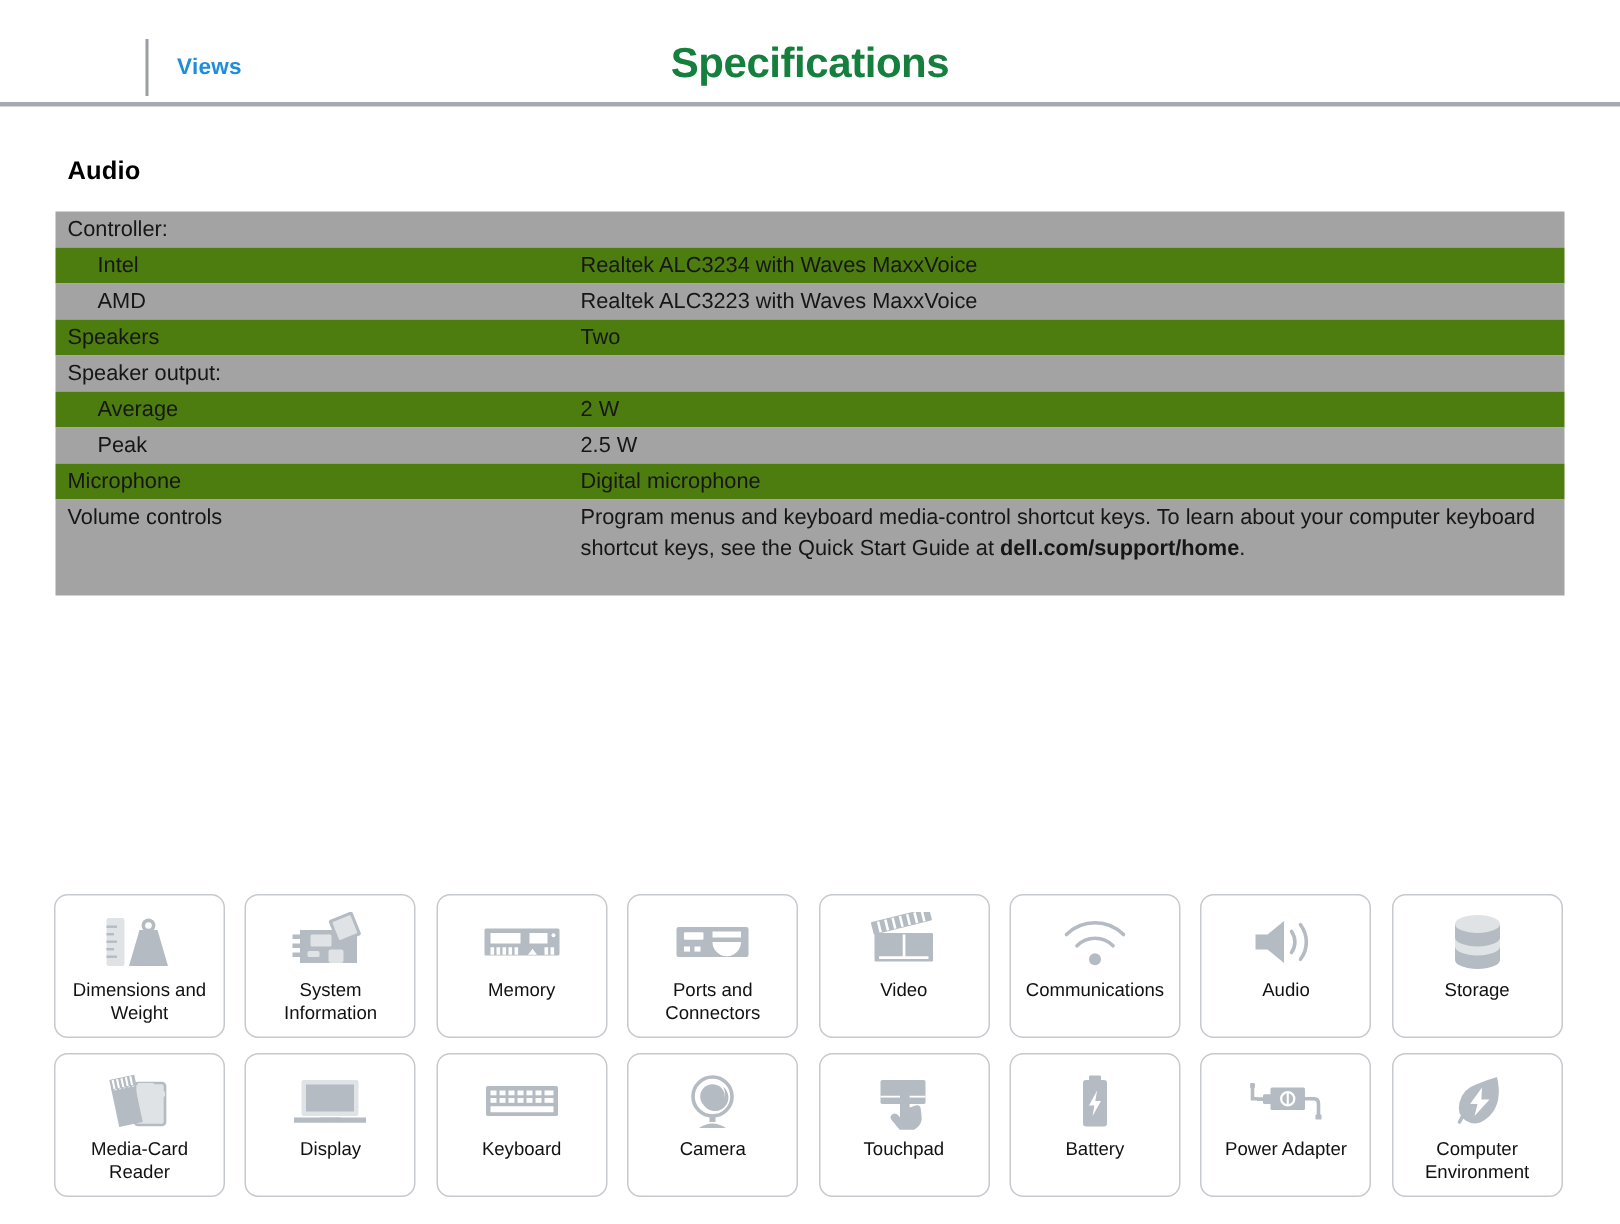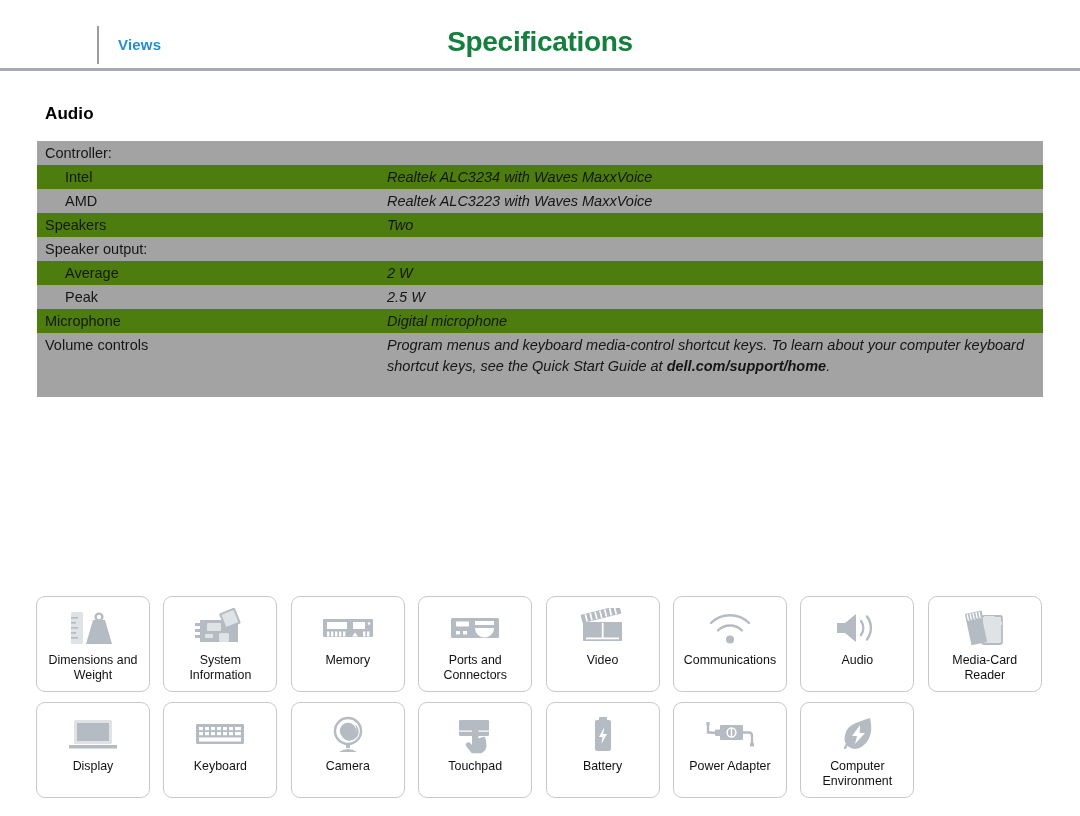--- a/index.html
+++ b/index.html
@@ -81,21 +81,20 @@
     color: #161616;
     white-space: nowrap;
   }
   .spec-row .label.indent { padding-left: 28px; }
   .spec-row .value {
     flex: 1 1 auto;
     font-size: 14.5px;
     line-height: 24px;
     color: #161616;
     padding-right: 10px;
-    font-style: italic;
   }
   .spec-row.tall { min-height: 64px; }
   .spec-row.tall .value { line-height: 21px; padding-top: 2px; padding-bottom: 10px; }
   .spec-row.tall .label { line-height: 24px; }
   .value b { font-weight: bold; }
 
   
   .icon-grid {
     position: absolute;
     left: 36px; top: 596px;
@@ -305,20 +304,30 @@
       <span class="glyph">
         <svg width="52" height="40" viewBox="0 0 52 40">
           <path class="icn" d="M6 15 H14 L25 6 V34 L14 25 H6 Z"></path>
           <g class="icn-out" stroke-linecap="round" stroke-width="3.4">
             <path d="M30 13 A12 12 0 0 1 30 27"></path>
             <path d="M36 8.5 A19 19 0 0 1 36 31.5"></path>
           </g>
         </svg>
       </span>
       <span class="tile-label">Audio</span>
+    </div>
+    <div class="tile">
+      <span class="glyph">
+        <svg width="46" height="40" viewBox="0 0 46 40">
+          <path class="icn" d="M8 8 h30 v24 a15 6 0 0 1 -30 0 z"></path>
+          <ellipse class="icn-lt" cx="23" cy="8" rx="15" ry="6"></ellipse>
+          <path class="icn-lt" d="M8 17 a15 6 0 0 0 30 0 v6 a15 6 0 0 1 -30 0 z"></path>
+        </svg>
+      </span>
+      <span class="tile-label">Storage</span>
     </div>
     <div class="tile">
       <span class="glyph">
         <svg width="54" height="40" viewBox="0 0 54 40">
           <rect class="icn-lt" x="24" y="8" width="20" height="28" rx="2" stroke="#b4bbc2" stroke-width="1.8"></rect>
           <path class="icn-lt" d="M26 8 h10 l8 6 v3 h-18 z"></path>
           <g class="icn" transform="rotate(-12 18 20)">
             <path d="M10 10 h16 v26 h-16 z"></path>
           </g>
           <g fill="#ffffff" transform="rotate(-12 18 20)">

